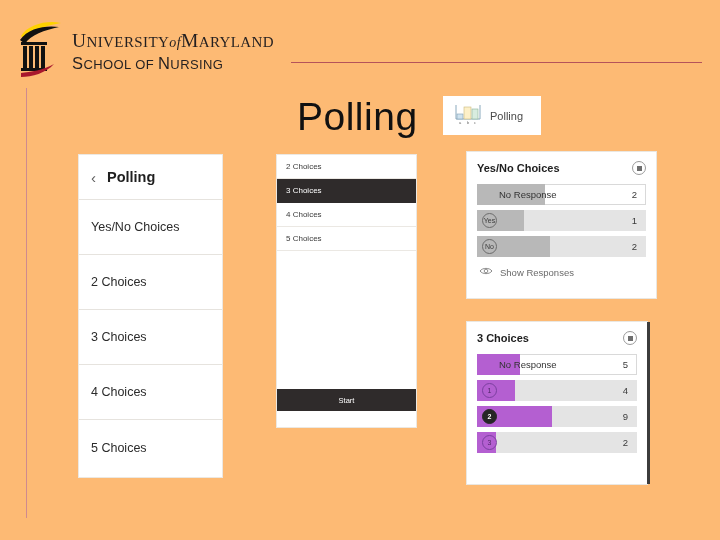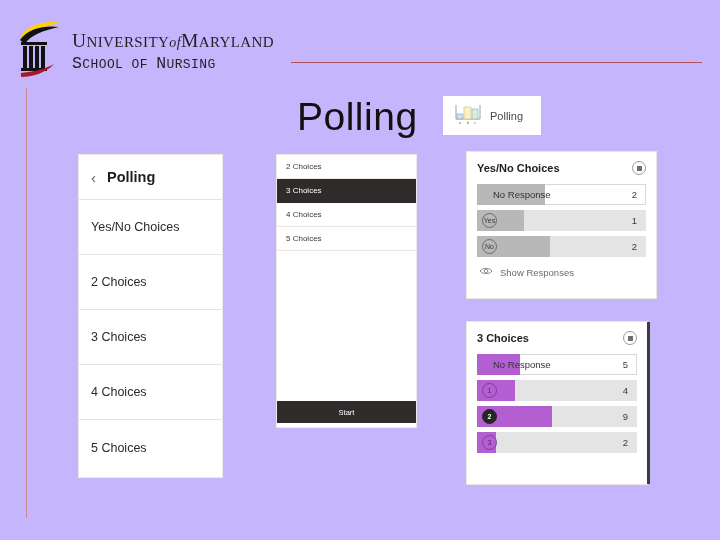--- a/index.html
+++ b/index.html
@@ -12,21 +12,21 @@
     background: #fdf6e3;
     font-family: "Liberation Sans", sans-serif;
     overflow: hidden;
     position: relative;
   }
 
   
   #slide {
     position: absolute;
     inset: 0;
-    background: #c4b5fd;
+    background: #fdba74;
   }
 
   #brand-row {
     position: absolute;
     left: 18px;
     top: 18px;
     width: 684px;
     height: 62px;
   }
 
@@ -47,21 +47,21 @@
   .wm-line1 {
     font-family: "Liberation Serif", serif;
     font-size: 19.5px;
     letter-spacing: 0.4px;
     line-height: 21px;
     white-space: nowrap;
   }
   .wm-line1 .sm { font-size: 15px; }
   .wm-line1 .it { font-style: italic; font-size: 14px; }
   .wm-line2 {
-    font-family: Liberation Mono, monospace;
+    font-family: Liberation Sans, sans-serif;
     font-size: 16.5px;
     letter-spacing: 0.4px;
     line-height: 19px;
     white-space: nowrap;
     margin-top: 1px;
   }
   .wm-line2 .sm { font-size: 13px; }
 
   #brand-rule {
     position: absolute;
@@ -181,21 +181,21 @@
     color: #ffffff;
     border-bottom-color: #2f2b2b;
   }
   #shot-select .sel-spacer {
     height: 160px;
     background: #ffffff;
   }
   #shot-select .sel-start {
     position: absolute;
     left: 0;
-    bottom: 4px;
+    bottom: 16px;
     width: 139px;
     height: 22px;
     background: #2f2b2b;
     color: #ffffff;
     font-size: 7.5px;
     display: flex;
     align-items: center;
     justify-content: center;
   }
 
@@ -255,21 +255,21 @@
     position: absolute;
     left: 0;
     top: 0;
     bottom: 0;
   }
   .res-label {
     position: relative;
     z-index: 2;
     font-size: 9.5px;
     color: #333333;
-    padding-left: 16px;
+    padding-left: 22px;
     white-space: nowrap;
   }
   .res-count {
     position: absolute;
     right: 9px;
     top: 0;
     bottom: 0;
     display: flex;
     align-items: center;
     z-index: 2;

